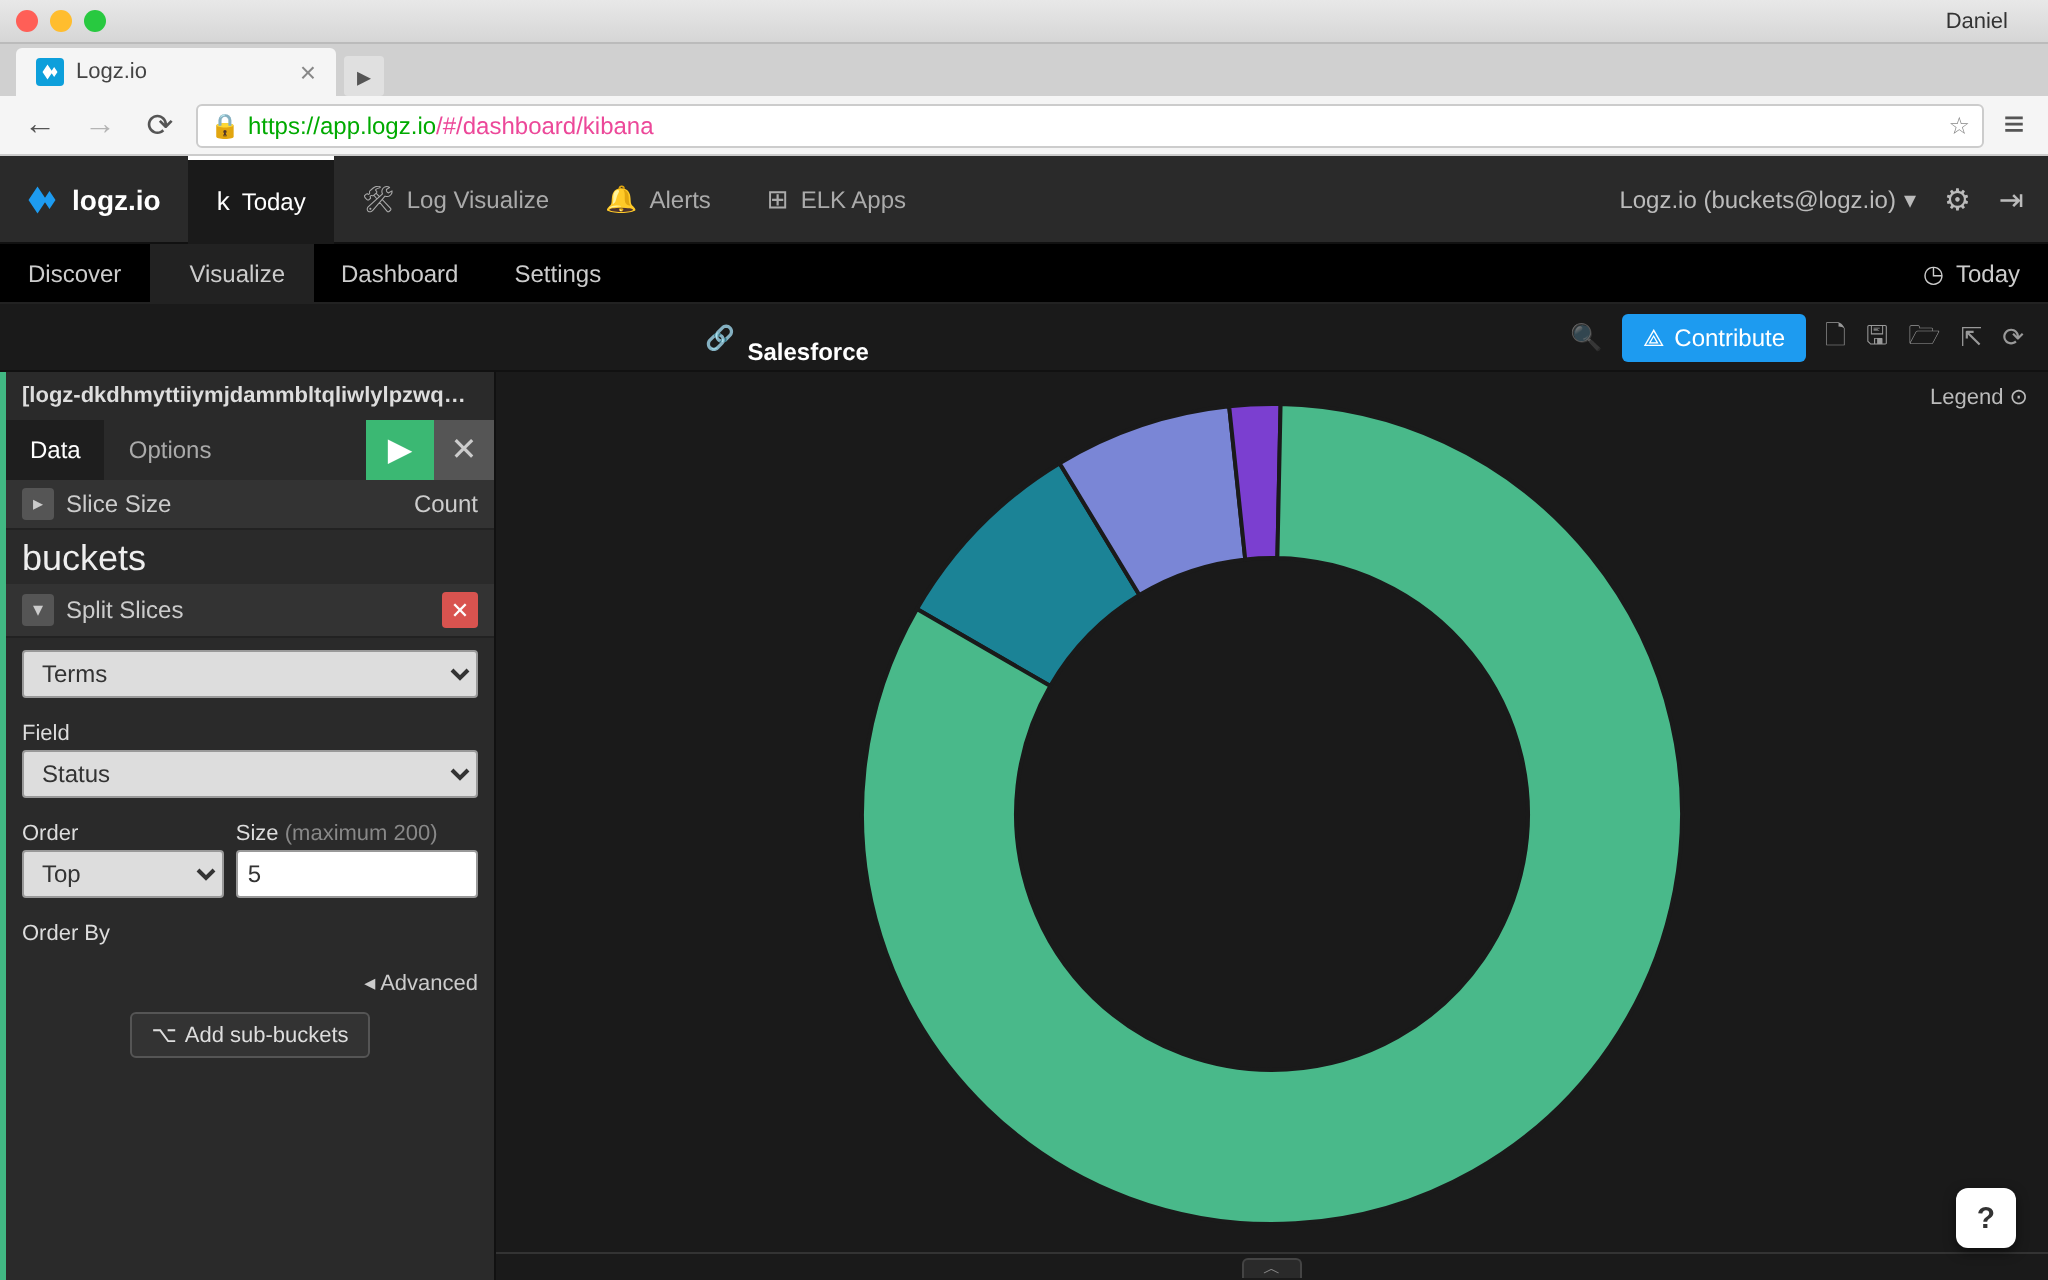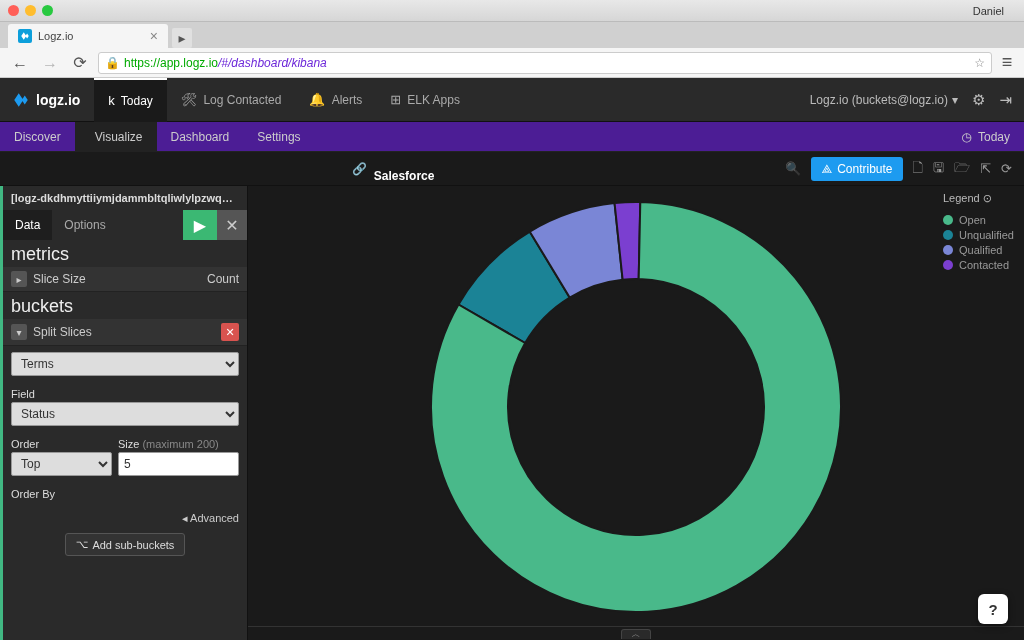--- a/index.html
+++ b/index.html
@@ -18,38 +18,38 @@
 .browser-tabs { height:26px; background:#d0d0d0; display:flex; align-items:flex-end; padding-left:8px; }
 .browser-tab { background:#f5f5f5; height:24px; display:flex; align-items:center; padding:0 10px; font-size:11px; color:#444; border-radius:3px 3px 0 0; min-width:160px; position:relative;}
 .tab-favicon { width:14px; height:14px; margin-right:6px; background:#0d9fdb; border-radius:2px; display:inline-flex; align-items:center; justify-content:center;}
 .tab-close { margin-left:auto; color:#888; font-size:14px; }
 .new-tab { width:20px; height:20px; display:flex; align-items:center; justify-content:center; color:#555; background:#e0e0e0; margin-left:4px; border-radius:2px; font-size:14px;}
 .browser-addr { height:30px; background:#f5f5f5; display:flex; align-items:center; padding:0 8px; gap:6px; border-bottom:1px solid #ccc;}
 .nav-btn { width:24px; height:24px; display:flex; align-items:center; justify-content:center; color:#555; font-size:16px; cursor:pointer;}
 .addr-bar { flex:1; height:22px; background:#fff; border:1px solid #ccc; border-radius:3px; display:flex; align-items:center; padding:0 6px; font-size:12px;}
 .addr-lock { color:#0a0; margin-right:4px;}
 .addr-url-green { color:#0a0;}
-.addr-url-rest { color:#6d28d9;font-style:italic;}
+.addr-url-rest { color:#ec4899;}
 .addr-star { margin-left:auto; color:#888;}
 .addr-menu { width:18px; text-align:center; color:#555; font-size:18px;}
 
 
 .app-topbar { height:44px; background:#2a2a2a; display:flex; align-items:center; padding:0 12px; border-bottom:1px solid #111;}
 .logo { display:flex; align-items:center; gap:6px; color:#fff; font-size:14px; font-weight:600; margin-right:14px;}
 .logo-icon { width:18px; height:18px; }
 .topnav { display:flex; align-items:center; gap:0; }
 .topnav-item { display:flex; align-items:center; gap:6px; padding:0 14px; height:44px; font-size:12px; color:#aaa; cursor:pointer;}
 .topnav-item.active { background:#1a1a1a; color:#fff; border-top:2px solid #fff;}
 .topnav-item span.ico { font-size:13px; }
 .top-right { margin-left:auto; display:flex; align-items:center; gap:14px; color:#bbb; font-size:12px;}
 .top-right .user-drop { display:flex; align-items:center; gap:4px; cursor:pointer;}
 .top-right .icon { font-size:15px; cursor:pointer;}
 
 
-.subnav { height:30px; background:#4c1d95; display:flex; border-bottom:1px solid #222;}
+.subnav { height:30px; background:#000000; display:flex; border-bottom:1px solid #222;}
 .subnav-item { padding:0 14px; height:30px; display:flex; align-items:center; font-size:12px; color:#ccc; cursor:pointer;}
 .subnav-item.active { background:#222;padding-left:20px; }
 .subnav-right { margin-left:auto; display:flex; align-items:center; gap:6px; padding-right:14px; font-size:12px; color:#ccc;}
 
 
 .banner { height:34px; background:#1a1a1a; display:flex; align-items:center; padding:0 12px; gap:10px; border-bottom:1px solid #111;}
 .banner-text { font-size:12px; color:#ccc; display:flex; align-items:center; gap:6px; margin:0 auto;}
 .banner-text b { color:#fff; font-weight:600;margin-top:14px;}
 .banner-actions { display:flex; align-items:center; gap:10px;}
 .btn-contrib { background:#1d9bf0; color:#fff; border:none; border-radius:3px; padding:5px 10px; font-size:12px; display:flex; align-items:center; gap:5px; cursor:pointer;}
@@ -80,21 +80,21 @@
 .two-col > div { flex:1;}
 .two-col > div:last-child { flex:1.2;}
 .adv-link { font-size:11px; color:#ccc; text-align:right; padding:4px 8px; cursor:pointer;}
 .add-sub { margin:4px auto 8px; font-size:11px; color:#ddd; background:#333; border:1px solid #555; border-radius:3px; padding:4px 10px; display:flex; align-items:center; gap:4px; width:fit-content; cursor:pointer;}
 
 
 .canvas { flex:1; background:#1a1a1a; position:relative; display:flex; align-items:center; justify-content:center;}
 .donut-wrap { position:relative; top:-6px; }
 .donut-wrap svg { display:block; }
 .legend { position:absolute; top:6px; right:10px; font-size:11px; color:#999;}
-.legend-title { display:flex; align-items:center; gap:4px; margin-bottom:9px; color:#bbb;}
+.legend-title { display:flex; align-items:center; gap:4px; margin-bottom:19px; color:#bbb;}
 .legend-item { display:flex; align-items:center; gap:6px; margin-bottom:3px;}
 .legend-swatch { width:10px; height:10px; border-radius:50%;}
 
 .footer-handle { position:absolute; bottom:0; left:0; right:0; height:14px; display:flex; align-items:center; justify-content:center; border-top:1px solid #333;}
 .footer-handle .grip { width:30px; height:10px; background:#2a2a2a; border:1px solid #444; border-bottom:none; border-radius:3px 3px 0 0; color:#888; font-size:9px; display:flex; align-items:center; justify-content:center;}
 
 .help-fab { position:absolute; bottom:16px; right:16px; width:30px; height:30px; border-radius:6px; background:#fff; color:#333; display:flex; align-items:center; justify-content:center; font-weight:700; font-size:15px; box-shadow:0 2px 6px rgba(0,0,0,.5); cursor:pointer;}
 </style>
 </head>
 <body>
@@ -142,21 +142,21 @@
       </svg>
     <span>logz.io</span>
   </div>
   <div class="topnav">
     <div class="topnav-item active">
         <span class="ico">k</span>
         <span>Today</span>
       </div>
     <div class="topnav-item">
         <span class="ico">🛠</span>
-        <span>Log Contacted</span>
+        <span>Log Visualize</span>
       </div>
     <div class="topnav-item">
         <span class="ico">🔔</span>
         <span>Alerts</span>
       </div>
     <div class="topnav-item">
         <span class="ico">⊞</span>
         <span>ELK Apps</span>
       </div>
   </div>
@@ -205,21 +205,20 @@
     <div class="index-pattern">[logz-dkdhmyttiiymjdammbltqliwlylpzwqb-]YYMMDD</div>
     <div class="panel-tabs">
       <div class="panel-tab active">Data</div>
       <div class="panel-tab">Options</div>
       <div class="panel-tab-actions">
         <div class="run-btn">▶</div>
         <div class="close-btn">✕</div>
       </div>
     </div>
 
-    <div class="section-header">metrics</div>
     <div class="row-item">
       <div class="chev">▸</div>
       <span>Slice Size</span>
       <span class="row-right">Count</span>
     </div>
 
     <div class="section-header">buckets</div>
     <div class="row-item">
       <div class="chev">▾</div>
       <span>Split Slices</span>
@@ -257,37 +256,19 @@
     <div class="donut-wrap">
       <svg id="donut-svg" width="430" height="430" viewBox="0 0 430 430">
           <path d="M 37.46479222419006 112.50000000000001 A 205 205 0 0 1 108.80446307850833 39.650326667096124 L 148.69254280023935 105.51337469945514 A 128 128 0 0 0 104.14874831559185 151 Z" fill="#1b8396" stroke="#1a1a1a" stroke-width="2"></path>
           <path d="M 108.80446307850833 39.650326667096124 A 205 205 0 0 1 193.57166503013107 11.123011449503963 L 201.62035670174038 87.701197392861 A 128 128 0 0 0 148.69254280023935 105.51337469945514 Z" fill="#7a86d6" stroke="#1a1a1a" stroke-width="2"></path>
           <path d="M 193.57166503013107 11.123011449503963 A 205 205 0 0 1 219.2931960760882 10.04495988765666 L 217.6806297450697 87.02807251521978 A 128 128 0 0 0 201.62035670174038 87.701197392861 Z" fill="#7b3fd0" stroke="#1a1a1a" stroke-width="2"></path>
           <path d="M 219.2931960760882 10.04495988765666 A 205 205 0 1 1 37.46479222419009 112.49999999999997 L 104.14874831559186 151 A 128 128 0 1 0 217.6806297450697 87.02807251521978 Z" fill="#49b98a" stroke="#1a1a1a" stroke-width="2"></path>
         </svg>
     </div>
     <div class="legend">
       <div class="legend-title">Legend ⊙</div>
-      <div id="legend-items">
-          <div class="legend-item">
-            <span class="legend-swatch" style="background: rgb(73, 185, 138);"></span>
-            <span>Open</span>
-          </div>
-          <div class="legend-item">
-            <span class="legend-swatch" style="background: rgb(27, 131, 150);"></span>
-            <span>Unqualified</span>
-          </div>
-          <div class="legend-item">
-            <span class="legend-swatch" style="background: rgb(122, 134, 214);"></span>
-            <span>Qualified</span>
-          </div>
-          <div class="legend-item">
-            <span class="legend-swatch" style="background: rgb(123, 63, 208);"></span>
-            <span>Contacted</span>
-          </div>
-        </div>
     </div>
     <div class="footer-handle">
         <div class="grip">︿</div>
       </div>
     <div class="help-fab">?</div>
   </div>
 </div>
 
 </body></html>

